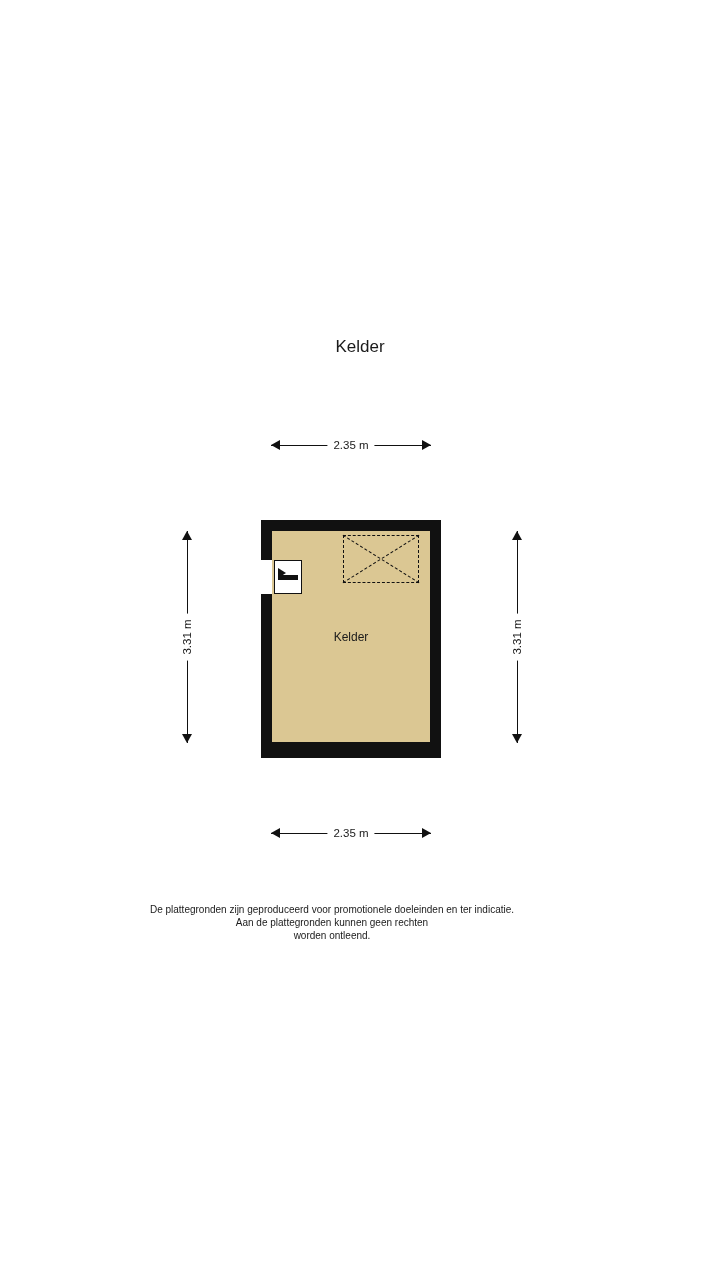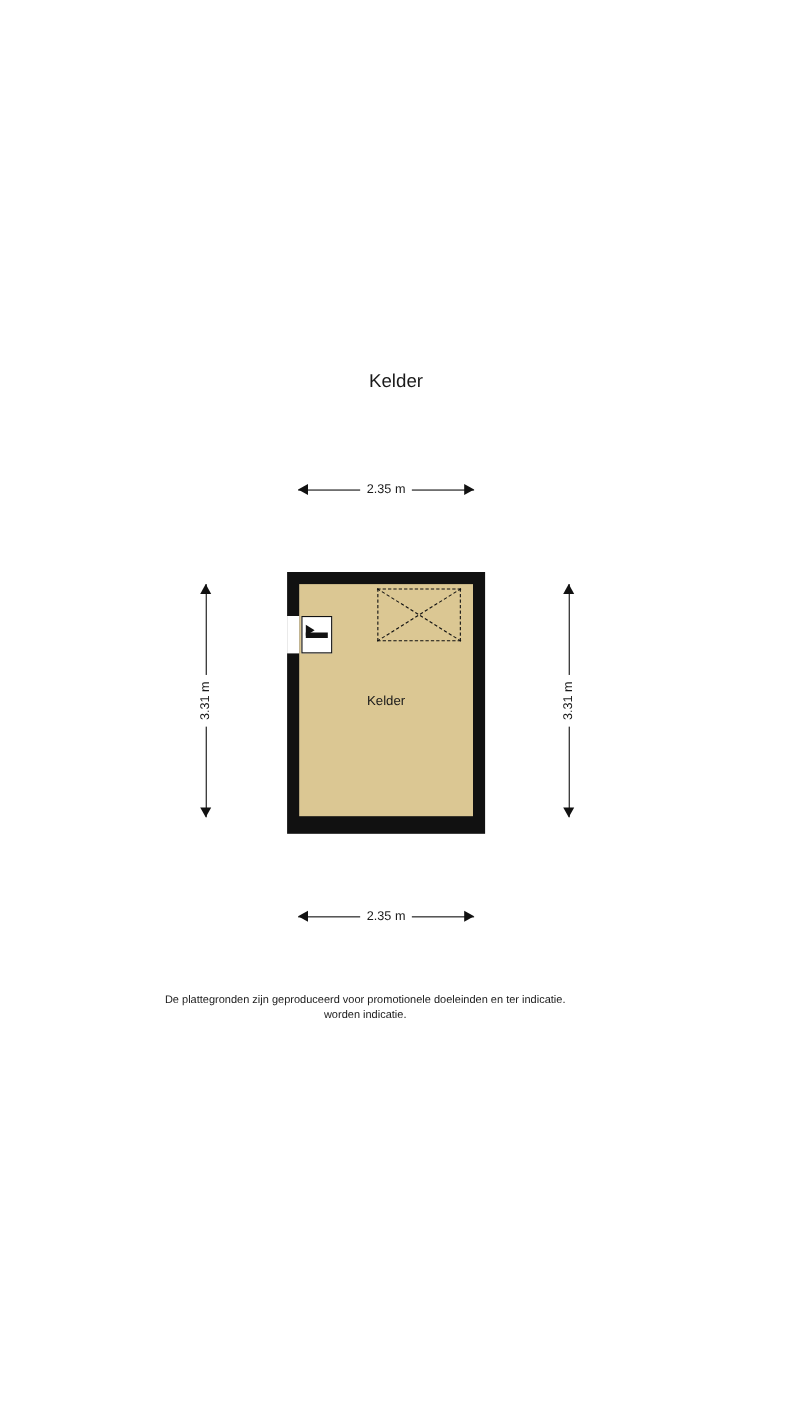--- a/index.html
+++ b/index.html
@@ -279,14 +279,15 @@
     <div class="line"></div>
     <div class="cap-l"></div>
     <div class="cap-r"></div>
     <div class="label-holder">2.35 m</div>
   </div>
 
 </div>
 
 <div class="disclaimer">
   <div>De plattegronden zijn geproduceerd voor promotionele doeleinden en ter indicatie.</div>
-  <div>worden indicatie.</div>
+  <div>Aan de plattegronden kunnen geen rechten</div>
+  <div>worden ontleend.</div>
 </div>
 
 </body></html>

